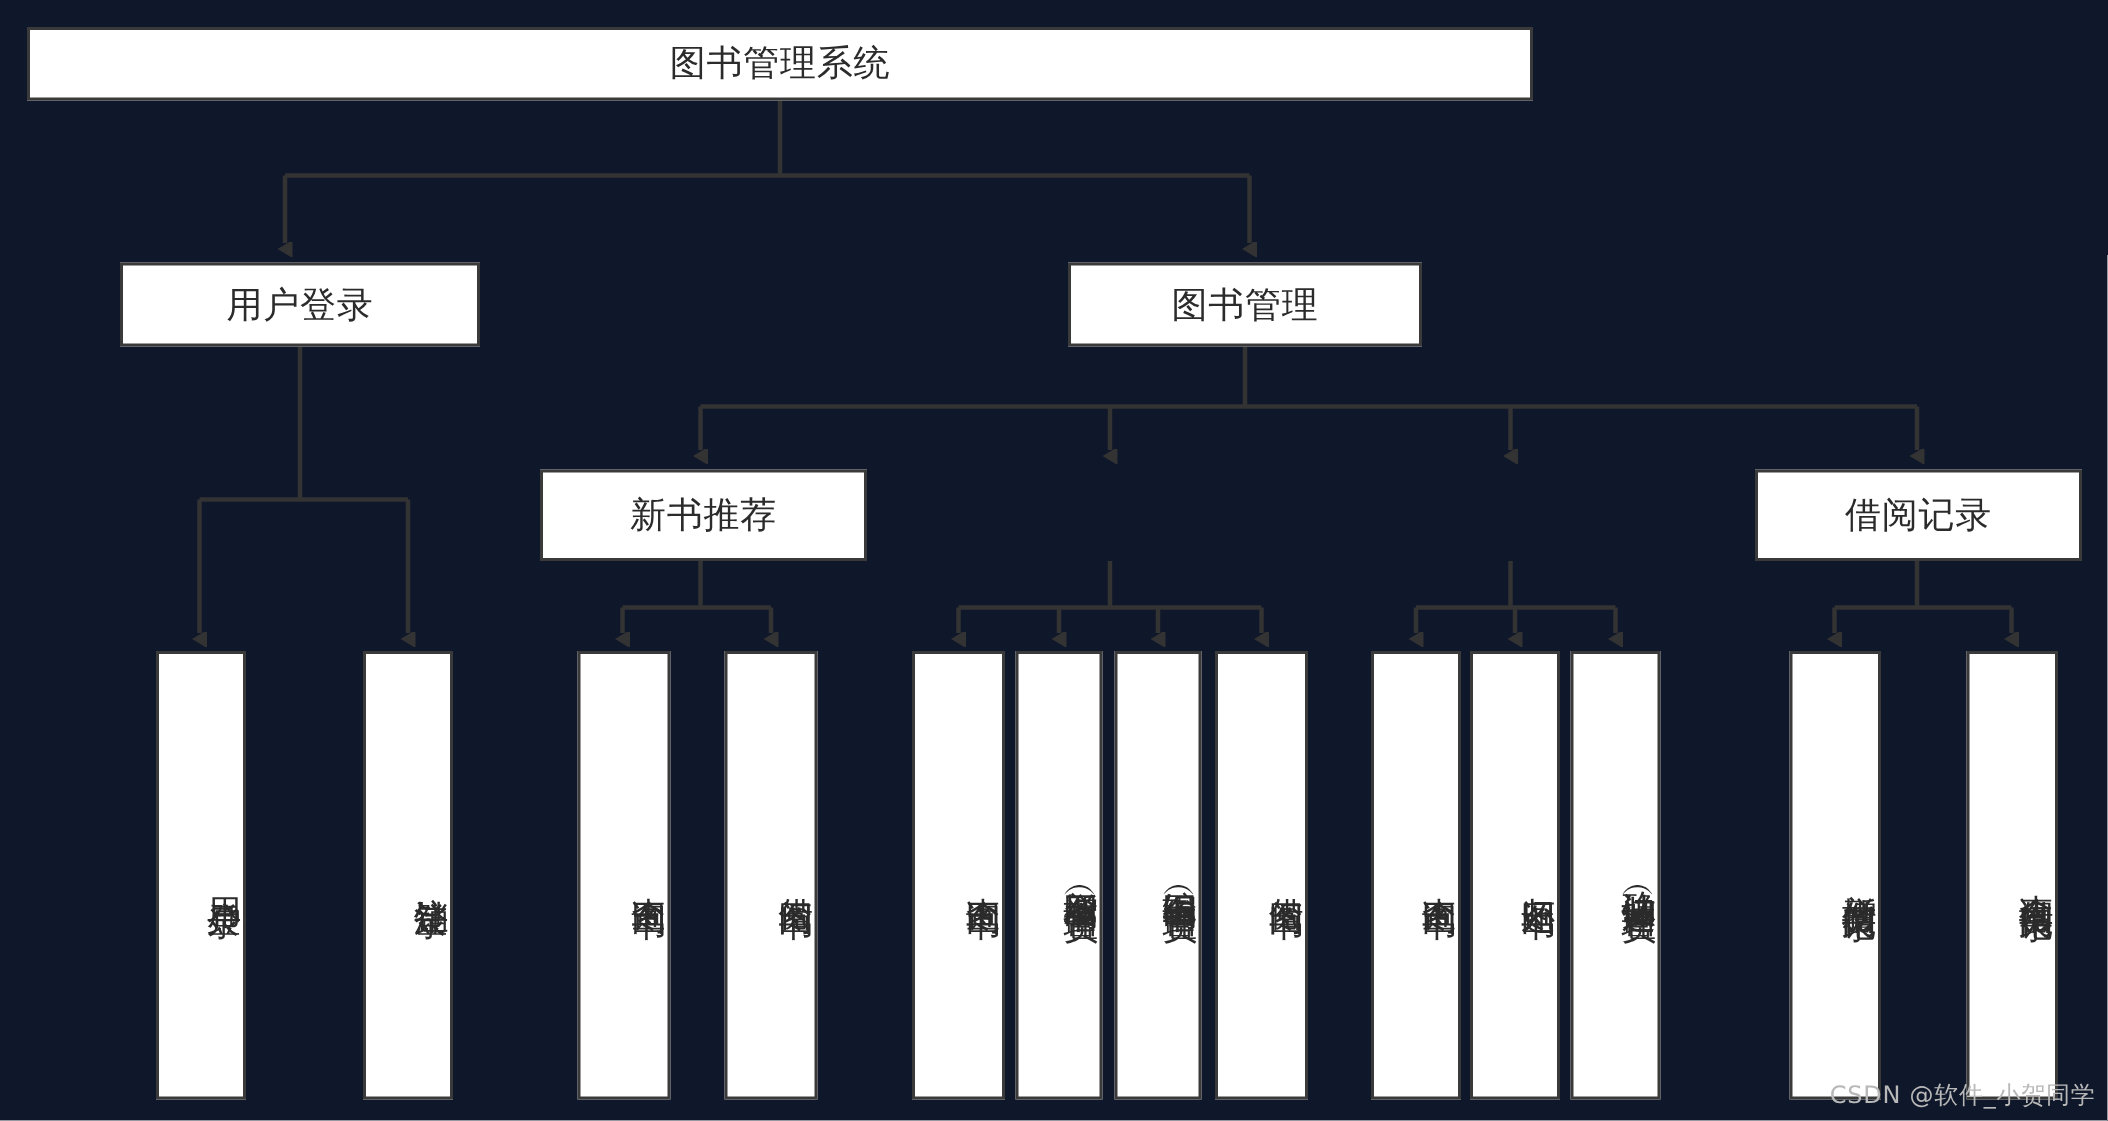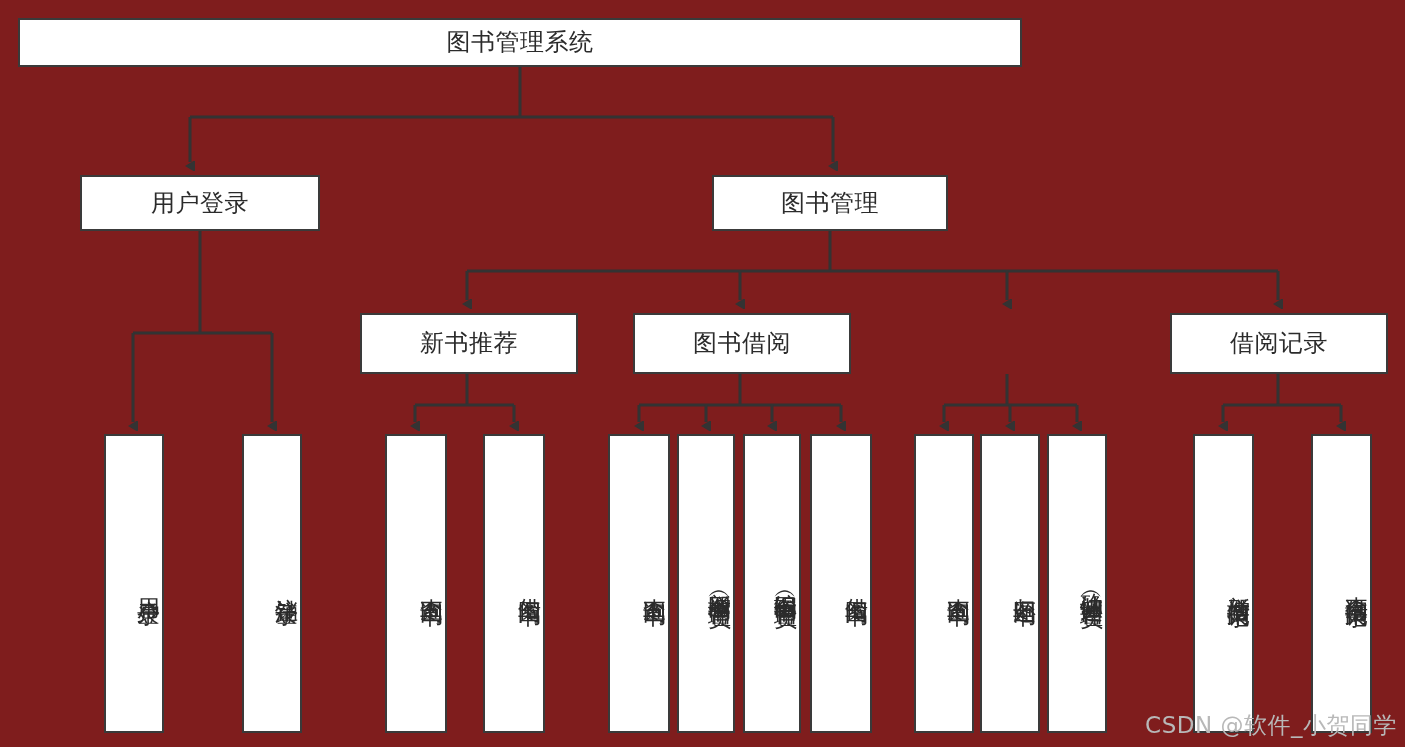--- a/index.html
+++ b/index.html
@@ -7,21 +7,21 @@
     padding: 0;
     background: #ffffff;
   }
   body {
     font-family: "DejaVu Sans", "Liberation Sans", sans-serif;
   }
   #canvas {
     position: relative;
     width: 1405px;
     height: 747px;
-    background: #7f1d1d;
+    background: #0f172a;
     overflow: hidden;
   }
   #edges {
     position: absolute;
     left: 0;
     top: 0;
     width: 1405px;
     height: 747px;
   }
   .node {
@@ -51,21 +51,21 @@
     align-items: flex-start;
     justify-content: center;
   }
   .node.vertical.tall-text {
     align-items: flex-start;
   }
   #watermark {
     position: absolute;
     right: 8px;
     bottom: 6px;
-    font-size: 23px;
+    font-size: 16px;
     color: #b8b8b8;
     letter-spacing: 0.5px;
     z-index: 3;
     white-space: nowrap;
   }
 </style>
 </head>
 <body>
 
 <div id="canvas">
@@ -119,21 +119,20 @@
       <path d="M1341,405 L1341,422" marker-end="url(#arrow)"></path>
     </g>
   </svg>
 
   <div class="node horizontal" style="left:18px; top:18px; width:1004px; height:49px;">图书管理系统</div>
 
   <div class="node horizontal" style="left:80px; top:175px; width:240px; height:56px;">用户登录</div>
   <div class="node horizontal" style="left:712px; top:175px; width:236px; height:56px;text-align:right;">图书管理</div>
 
   <div class="node horizontal" style="left:360px; top:313px; width:218px; height:61px;text-align:center;">新书推荐</div>
-  <div class="node horizontal" style="left:633px; top:313px; width:218px; height:61px;">图书借阅</div>
   <div class="node horizontal" style="left:1170px; top:313px; width:218px; height:61px;">借阅记录</div>
 
   <div class="node vertical" style="left:104px; top:434px; width:60px; height:299px;">用户登录</div>
   <div class="node vertical" style="left:242px; top:434px; width:60px; height:299px;">注销登录</div>
 
   <div class="node vertical" style="left:385px; top:434px; width:62px; height:299px;">查询图书</div>
   <div class="node vertical" style="left:483px; top:434px; width:62px; height:299px;">借阅图书</div>
 
   <div class="node vertical" style="left:608px; top:434px; width:62px; height:299px;">查询图书</div>
   <div class="node vertical tall-text" style="left:677px; top:434px; width:58px; height:299px;">新增图书（管理员）</div>

